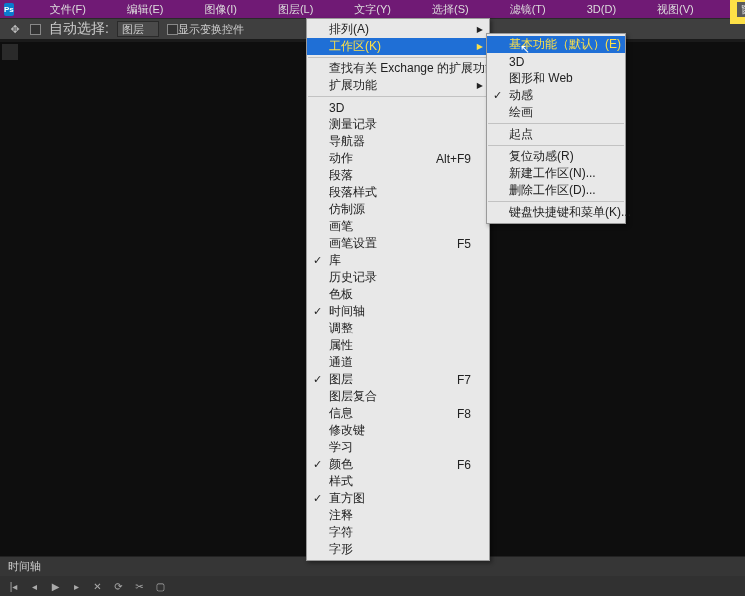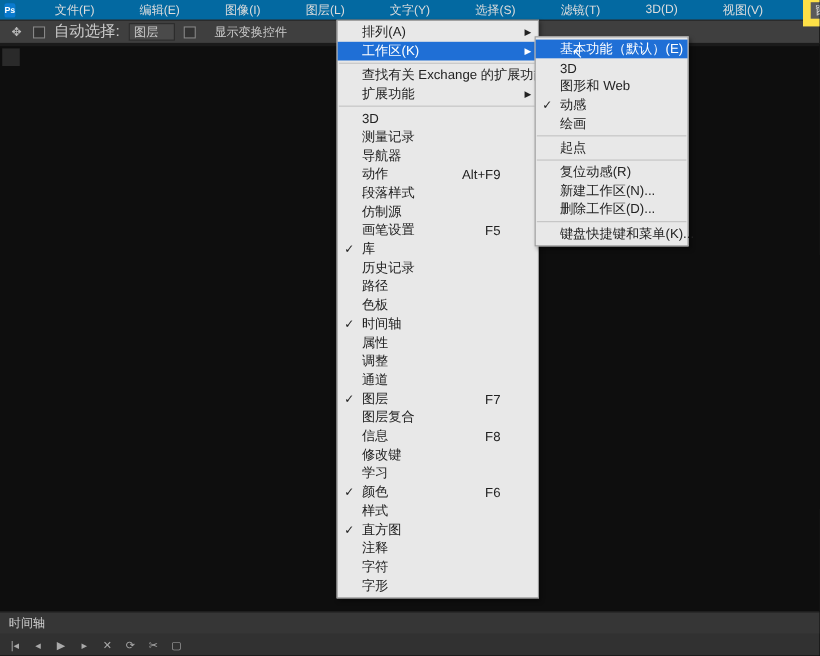--- a/index.html
+++ b/index.html
@@ -1,38 +1,38 @@
 <!DOCTYPE html>
 <html><head>
 <meta charset="utf-8">
 <style>
   * { margin: 0; padding: 0; box-sizing: border-box; font-family: "Microsoft YaHei", sans-serif; }
   body { background: #1a1a1a; width: 745px; height: 596px; overflow: hidden; position: relative; color: #ccc; font-size: 11px; }
-  .menubar { display: flex; align-items: center; height: 18px; background: #0369a1; padding-left: 4px; gap: 3px; }
+  .menubar { display: flex; align-items: center; height: 18px; background: #701a75; padding-left: 4px; gap: 3px; }
   .ps-icon { width: 13px; height: 13px; background: #0a7bcf; border-radius: 2px; display:flex; align-items:center; justify-content:center; font-size:8px; font-weight:bold; color:#fff;}
   .menu-item { padding: 1px 5px; color: #ddd; cursor: default; white-space: nowrap; margin-left: 28px; }
   .menu-item.active { background: #5a5a5a; border: 7px solid #fde047; padding: 0 4px; }
   .toolbar { display: flex; align-items: center; height: 22px; background: #3f3f3f; border-top:1px solid #2a2a2a; border-bottom:1px solid #1a1a1a; padding-left: 8px; gap: 8px; }
   .tool-icon { width:14px; height:14px; display:inline-flex; align-items:center; justify-content:center; color:#bbb; }
   .toolbar-label { color:#ccc; font-size:14px; }
   .toolbar-select { background:#4a4a4a; border:1px solid #2a2a2a; color:#ccc; padding:0 14px 0 4px; height:16px; font-size:11px; position:relative; }
-  .toolbar-check { display:flex; align-items:center; gap:17px; }
+  .toolbar-check { display:flex; align-items:center; gap:0; }
   .checkbox { width:11px; height:11px; border:1px solid #888; background:#333; }
   .canvas-area { position:absolute; top:42px; left:0; right:0; bottom:40px; background:#0e0e0e; }
   .corner-tool { position:absolute; top:44px; left:2px; width:16px; height:16px; background:#2a2a2a; }
   .timeline-panel { position:absolute; left:0; right:0; bottom:0; height:40px; background:#313131; border-top:1px solid #222; }
   .tl-header { height:19px; background:#363636; display:flex; align-items:center; padding-left:8px; color:#ccc; font-size:11px; }
   .tl-controls { height:21px; display:flex; align-items:center; padding-left:8px; gap:10px; color:#aaa; font-size:10px; }
   .tl-btn { width:11px; height:11px; display:inline-flex; align-items:center; justify-content:center; }
 
   .dropdown { position:absolute; background:#e8e8e8; border:1px solid #9a9a9a; box-shadow: 2px 2px 4px rgba(0,0,0,.4); color:#222; font-size:12px; padding: 2px 0; }
   .dropdown.main { top:18px; left:306px; width:184px; }
   .dd-row { position:relative; display:flex; align-items:center; height:17px; padding: 0 3px 0 22px; white-space:nowrap; cursor:default; }
-  .dd-row.sel { background:#1f6fd6; color:#ffffff; }
-  .dd-row .shortcut { position:absolute; right:34px; }
+  .dd-row.sel { background:#1f6fd6; color:#fde047; }
+  .dd-row .shortcut { position:absolute; right:18px; }
   .dd-row .sub-arrow { position:absolute; right:6px; font-size:8px; }
   .dd-row .check { position:absolute; left:6px; font-size:11px; }
   .dd-sep { height:1px; background:#c2c2c2; margin:2px 1px; }
   .dropdown.sub { top:33px; left:486px; width:140px; }
   .cursor { position:absolute; top:42px; left:520px; font-size:12px; color:#fff; pointer-events:none; }
 </style>
 </head>
 <body>
 
 <div class="menubar">
@@ -104,51 +104,54 @@
         <span>测量记录</span>
       </div>
       <div class="dd-row">
         <span>导航器</span>
       </div>
       <div class="dd-row">
         <span>动作</span>
         <span class="shortcut">Alt+F9</span>
       </div>
       <div class="dd-row">
+        <span>段落</span>
+      </div>
+      <div class="dd-row">
         <span>段落样式</span>
       </div>
       <div class="dd-row">
         <span>仿制源</span>
+      </div>
+      <div class="dd-row">
+        <span>画笔</span>
       </div>
       <div class="dd-row">
         <span>画笔设置</span>
         <span class="shortcut">F5</span>
       </div>
       <div class="dd-row">
         <span class="check">✓</span>
         <span>库</span>
       </div>
       <div class="dd-row">
         <span>历史记录</span>
       </div>
       <div class="dd-row">
-        <span>路径</span>
-      </div>
-      <div class="dd-row">
         <span>色板</span>
       </div>
       <div class="dd-row">
         <span class="check">✓</span>
         <span>时间轴</span>
       </div>
       <div class="dd-row">
+        <span>调整</span>
+      </div>
+      <div class="dd-row">
         <span>属性</span>
-      </div>
-      <div class="dd-row">
-        <span>调整</span>
       </div>
       <div class="dd-row">
         <span>通道</span>
       </div>
       <div class="dd-row">
         <span class="check">✓</span>
         <span>图层</span>
         <span class="shortcut">F7</span>
       </div>
       <div class="dd-row">

